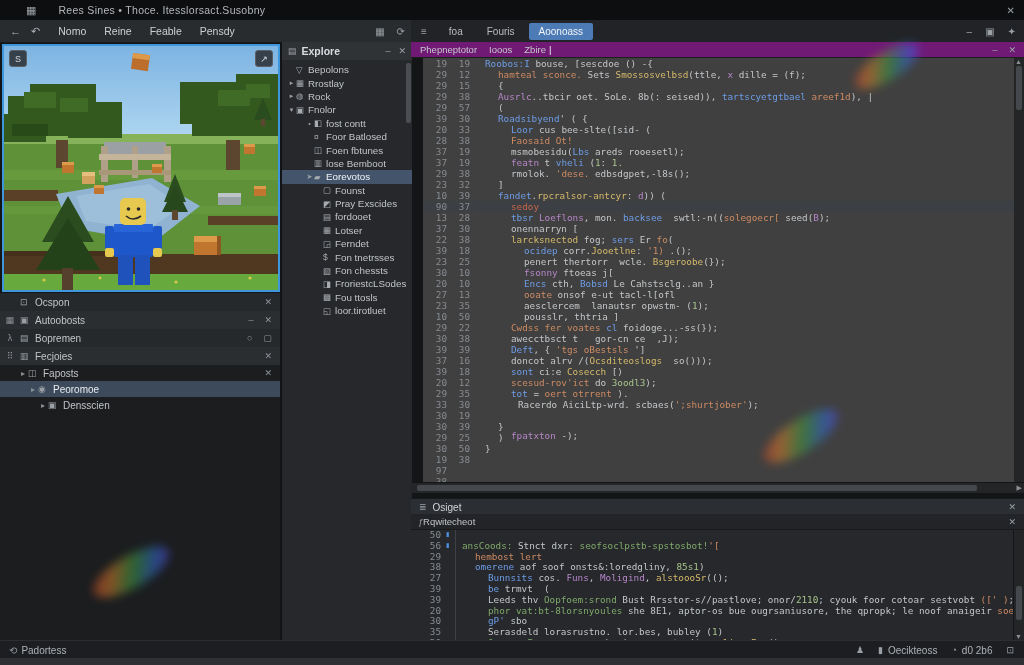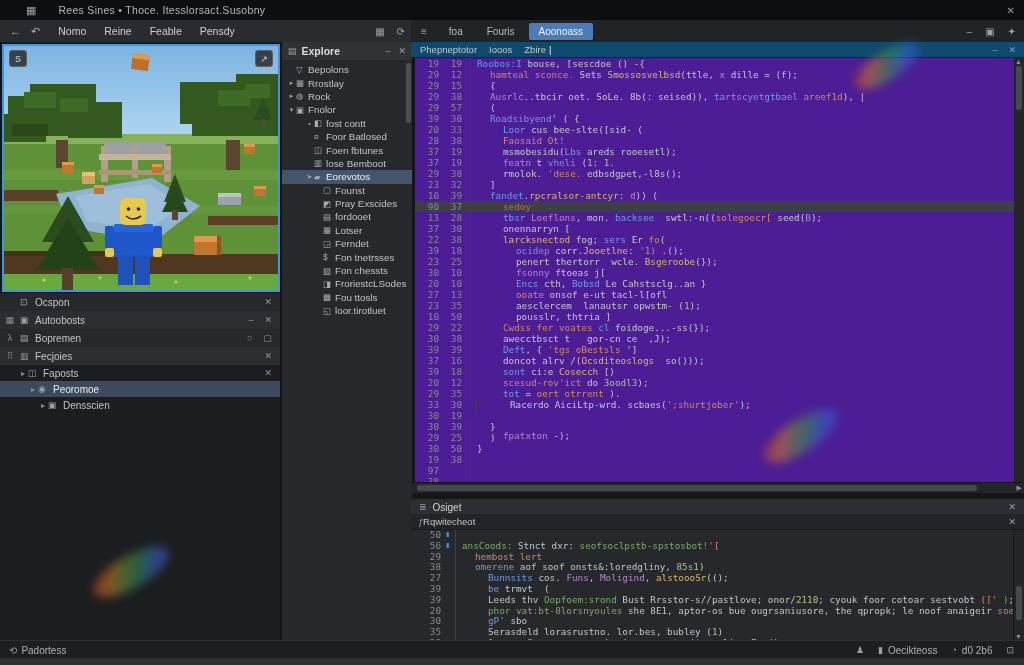--- a/index.html
+++ b/index.html
@@ -51,27 +51,27 @@
   .exhead .ctl{position:absolute;right:6px;display:flex;gap:8px;color:#9aa0a5;font-size:9px;top:4px;}
   .exitems{position:relative;margin-top:3px;}
   .exitem{position:relative;height:13.4px;display:flex;align-items:center;font-size:9.8px;color:#c2c5c8;white-space:nowrap;}
   .exitem .pre{width:9px;font-size:7px;color:#9aa0a5;text-align:center;flex:none;}
   .exitem .ic{width:12px;font-size:8.5px;color:#a7acb1;flex:none;}
   .exitem.sel{background:#44546b;color:#eef2f6;}
   .exscroll{position:absolute;right:1px;top:21px;width:5px;height:60px;background:#4a4e52;border-radius:2px;}
 
   
   .editorcol{position:absolute;left:411px;top:42px;width:613px;height:598px;}
-  .scripthead{position:relative;height:15px;background:#0c4a6e;display:flex;align-items:center;
+  .scripthead{position:relative;height:15px;background:#701a75;display:flex;align-items:center;
               font-size:9.5px;color:#c6c9cc;border-bottom:1px solid #1c1e20;}
   .scripthead .bc{margin-left:9px;display:flex;gap:12px;}
   .scripthead .caret{color:#eef2f6;margin-left:3px;}
   .scripthead .ctl{position:absolute;right:8px;display:flex;gap:11px;color:#9aa0a5;font-size:9px;}
 
-  .codewrap{position:absolute;left:4px;top:16px;width:602px;height:424px;background:#4c1d95;overflow:hidden;
+  .codewrap{position:absolute;left:12px;top:16px;width:602px;height:424px;background:#404040;overflow:hidden;
             font-family:"DejaVu Sans Mono",monospace;font-size:9.3px;line-height:11px;}
   .crow{display:flex;height:11px;white-space:pre;}
   .crow.hl{background:#3c3f43;}
   .g1{width:24px;text-align:right;color:#878c91;flex:none;}
   .g2{width:23px;text-align:right;color:#878c91;flex:none;}
   .cl{border-left:1px solid #3e4246;margin-left:7px;padding-left:7px;flex:1;}
   .c-k{color:#6d9ce6;} .c-s{color:#cd8a63;} .c-p{color:#b586c8;} .c-f{color:#d4b86a;}
   .c-t{color:#c3c6c9;} .c-c{color:#7fa86a;} .c-n{color:#a8c48c;} .c-r{color:#c4654a;}
 
   .vscroll{position:absolute;right:0;top:16px;width:10px;height:424px;background:#232527;}

